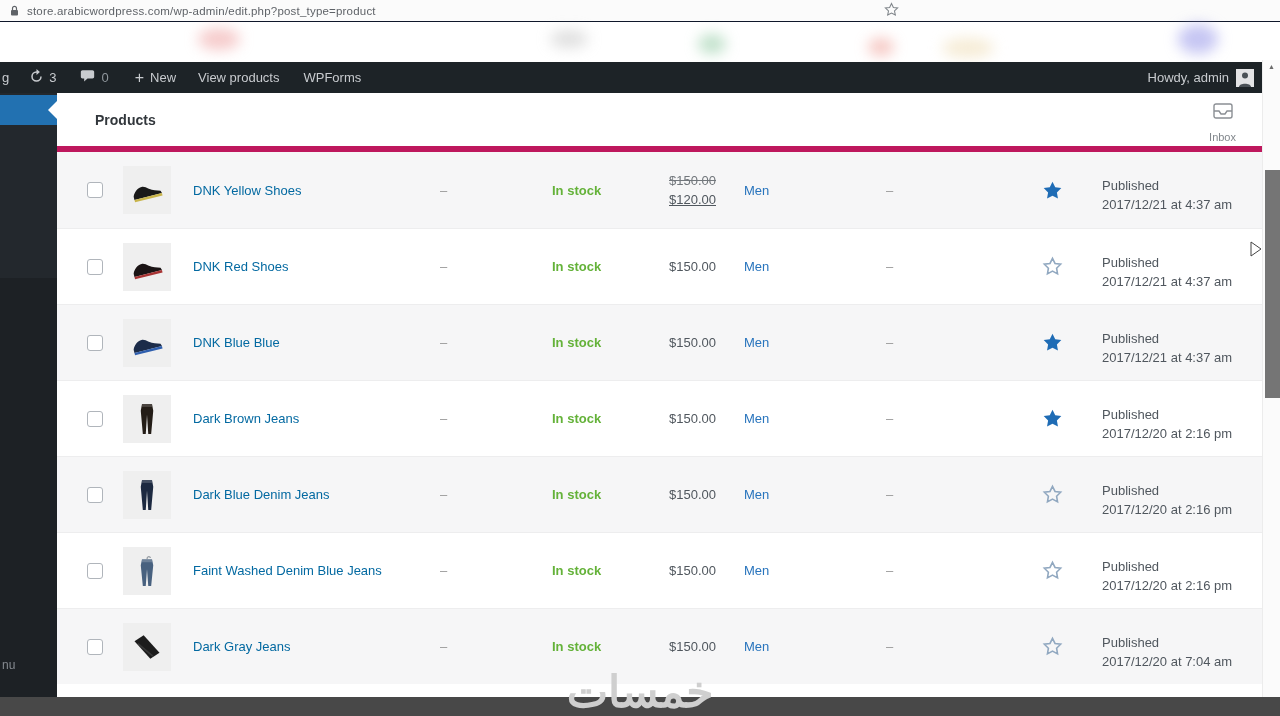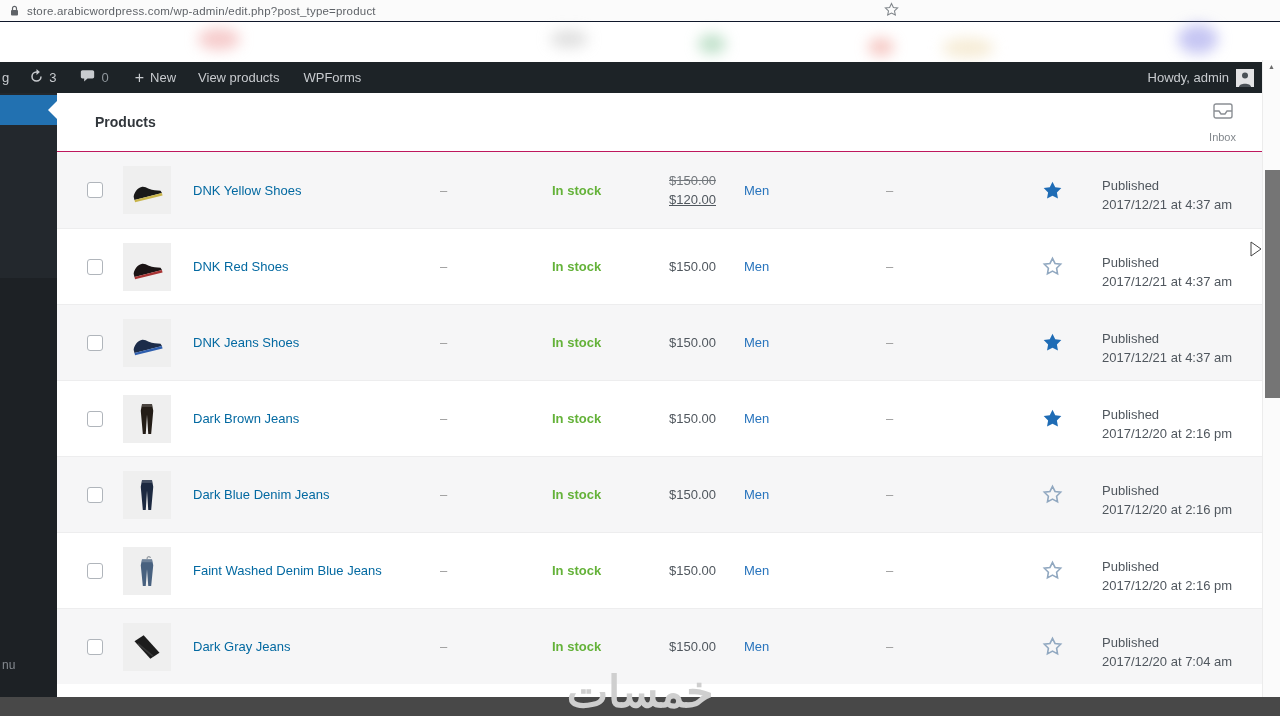--- a/index.html
+++ b/index.html
@@ -42,21 +42,21 @@
   
   .sidebar { position:absolute; left:0; top:93px; width:57px; height:604px; background:#23282d; }
   .sidebar-sub { position:absolute; left:0; top:185px; width:57px; height:419px; background:#1d2125; }
   .sidebar-active { position:absolute; left:0; top:2px; width:57px; height:30px; background:#2271b1; }
   .notch { position:absolute; right:0; top:50%; transform:translateY(-50%); width:0; height:0;
     border-top:9px solid transparent; border-bottom:9px solid transparent; border-right:9px solid #ffffff; }
   .collapse-partial { position:absolute; left:2px; top:565px; font-size:12px; color:#858a90; }
 
   
   .content { position:absolute; left:57px; top:93px; width:1205px; height:604px; background:#fff; }
-  .content-header { height:59px; background:#fff; border-bottom:1px solid #be185d;
+  .content-header { height:59px; background:#fff; border-bottom:6px solid #be185d;
     display:flex; align-items:center; position:relative; }
   .page-title { margin-left:38px; font-size:14px; font-weight:600; color:#32373c; }
   .inbox { position:absolute; right:26px; top:10px; display:flex; flex-direction:column;
     align-items:center; gap:8px; cursor:pointer; }
   .inbox-label { font-size:11px; color:#82878c; }
 
   
   .row { display:flex; align-items:center; height:76px; background:#fff; padding-left:30px; }
   .row.alt { background:#f6f6f7; }
   .row + .row { border-top:1px solid #ededee; }
@@ -240,21 +240,21 @@
   <div class="row alt">
     <span class="cb"></span>
     <span class="thumb">
             <svg width="40" height="40" viewBox="0 0 48 48">
               <g transform="rotate(-14 24 26)">
                 <path d="M7 28 C9 23 14 19 19 19 C22 19 24 21 27 23 C31 26 36 27 40 29 L41 32 L7 32 Z" fill="#1c2c49"></path>
                 <path d="M7 32 L41 32 L41 35 L7 35 Z" fill="#2f5fae"></path>
               </g>
             </svg>
           </span>
-    <span class="col c-name"><a>DNK Jeans Shoes</a></span>
+    <span class="col c-name"><a>DNK Blue Blue</a></span>
     <span class="col c-sku">–</span>
     <span class="col c-stock">In stock</span>
     <span class="col c-price">$150.00</span>
     <span class="col c-cat"><a>Men</a></span>
     <span class="col c-tags">–</span>
     <span class="col c-star">
       <svg class="star-filled" width="21" height="21" viewBox="0 0 20 20" style="display: block;">
               <path d="M10 1.6l2.6 5.3 5.8.8-4.2 4.1 1 5.8L10 14.9l-5.2 2.7 1-5.8L1.6 7.7l5.8-.8z" fill="#1f6cb5"></path>
             </svg>
 

